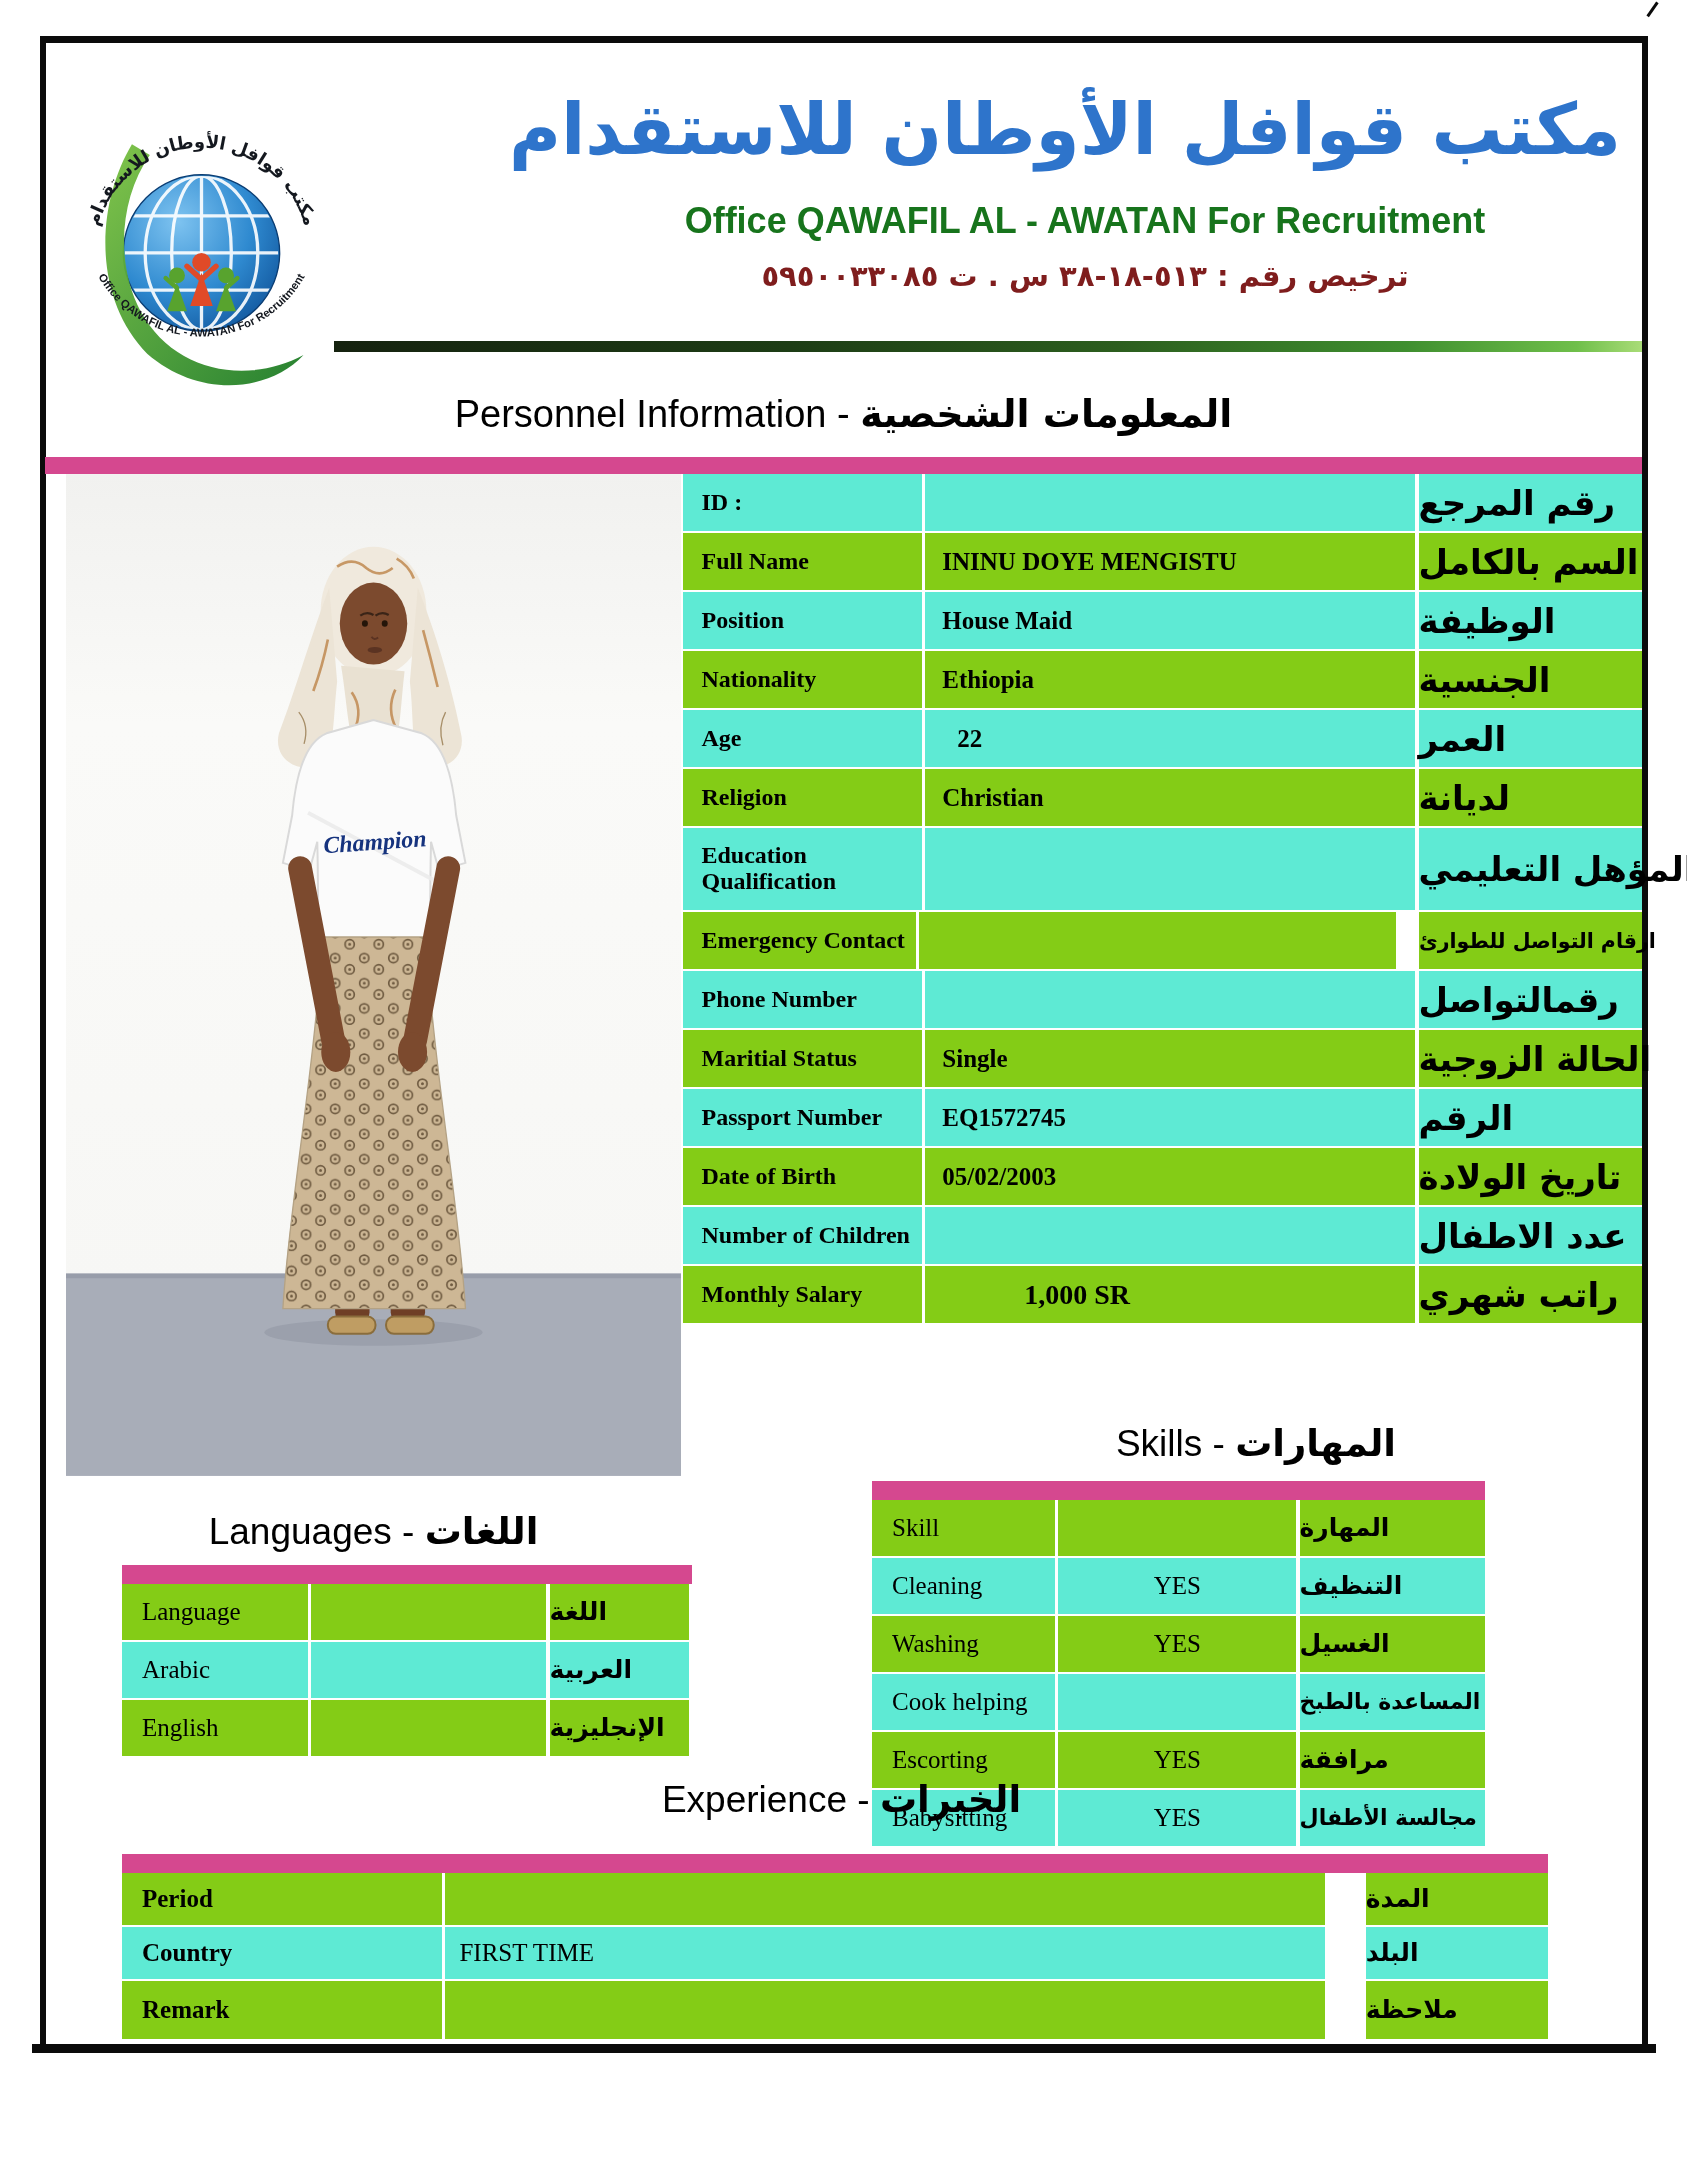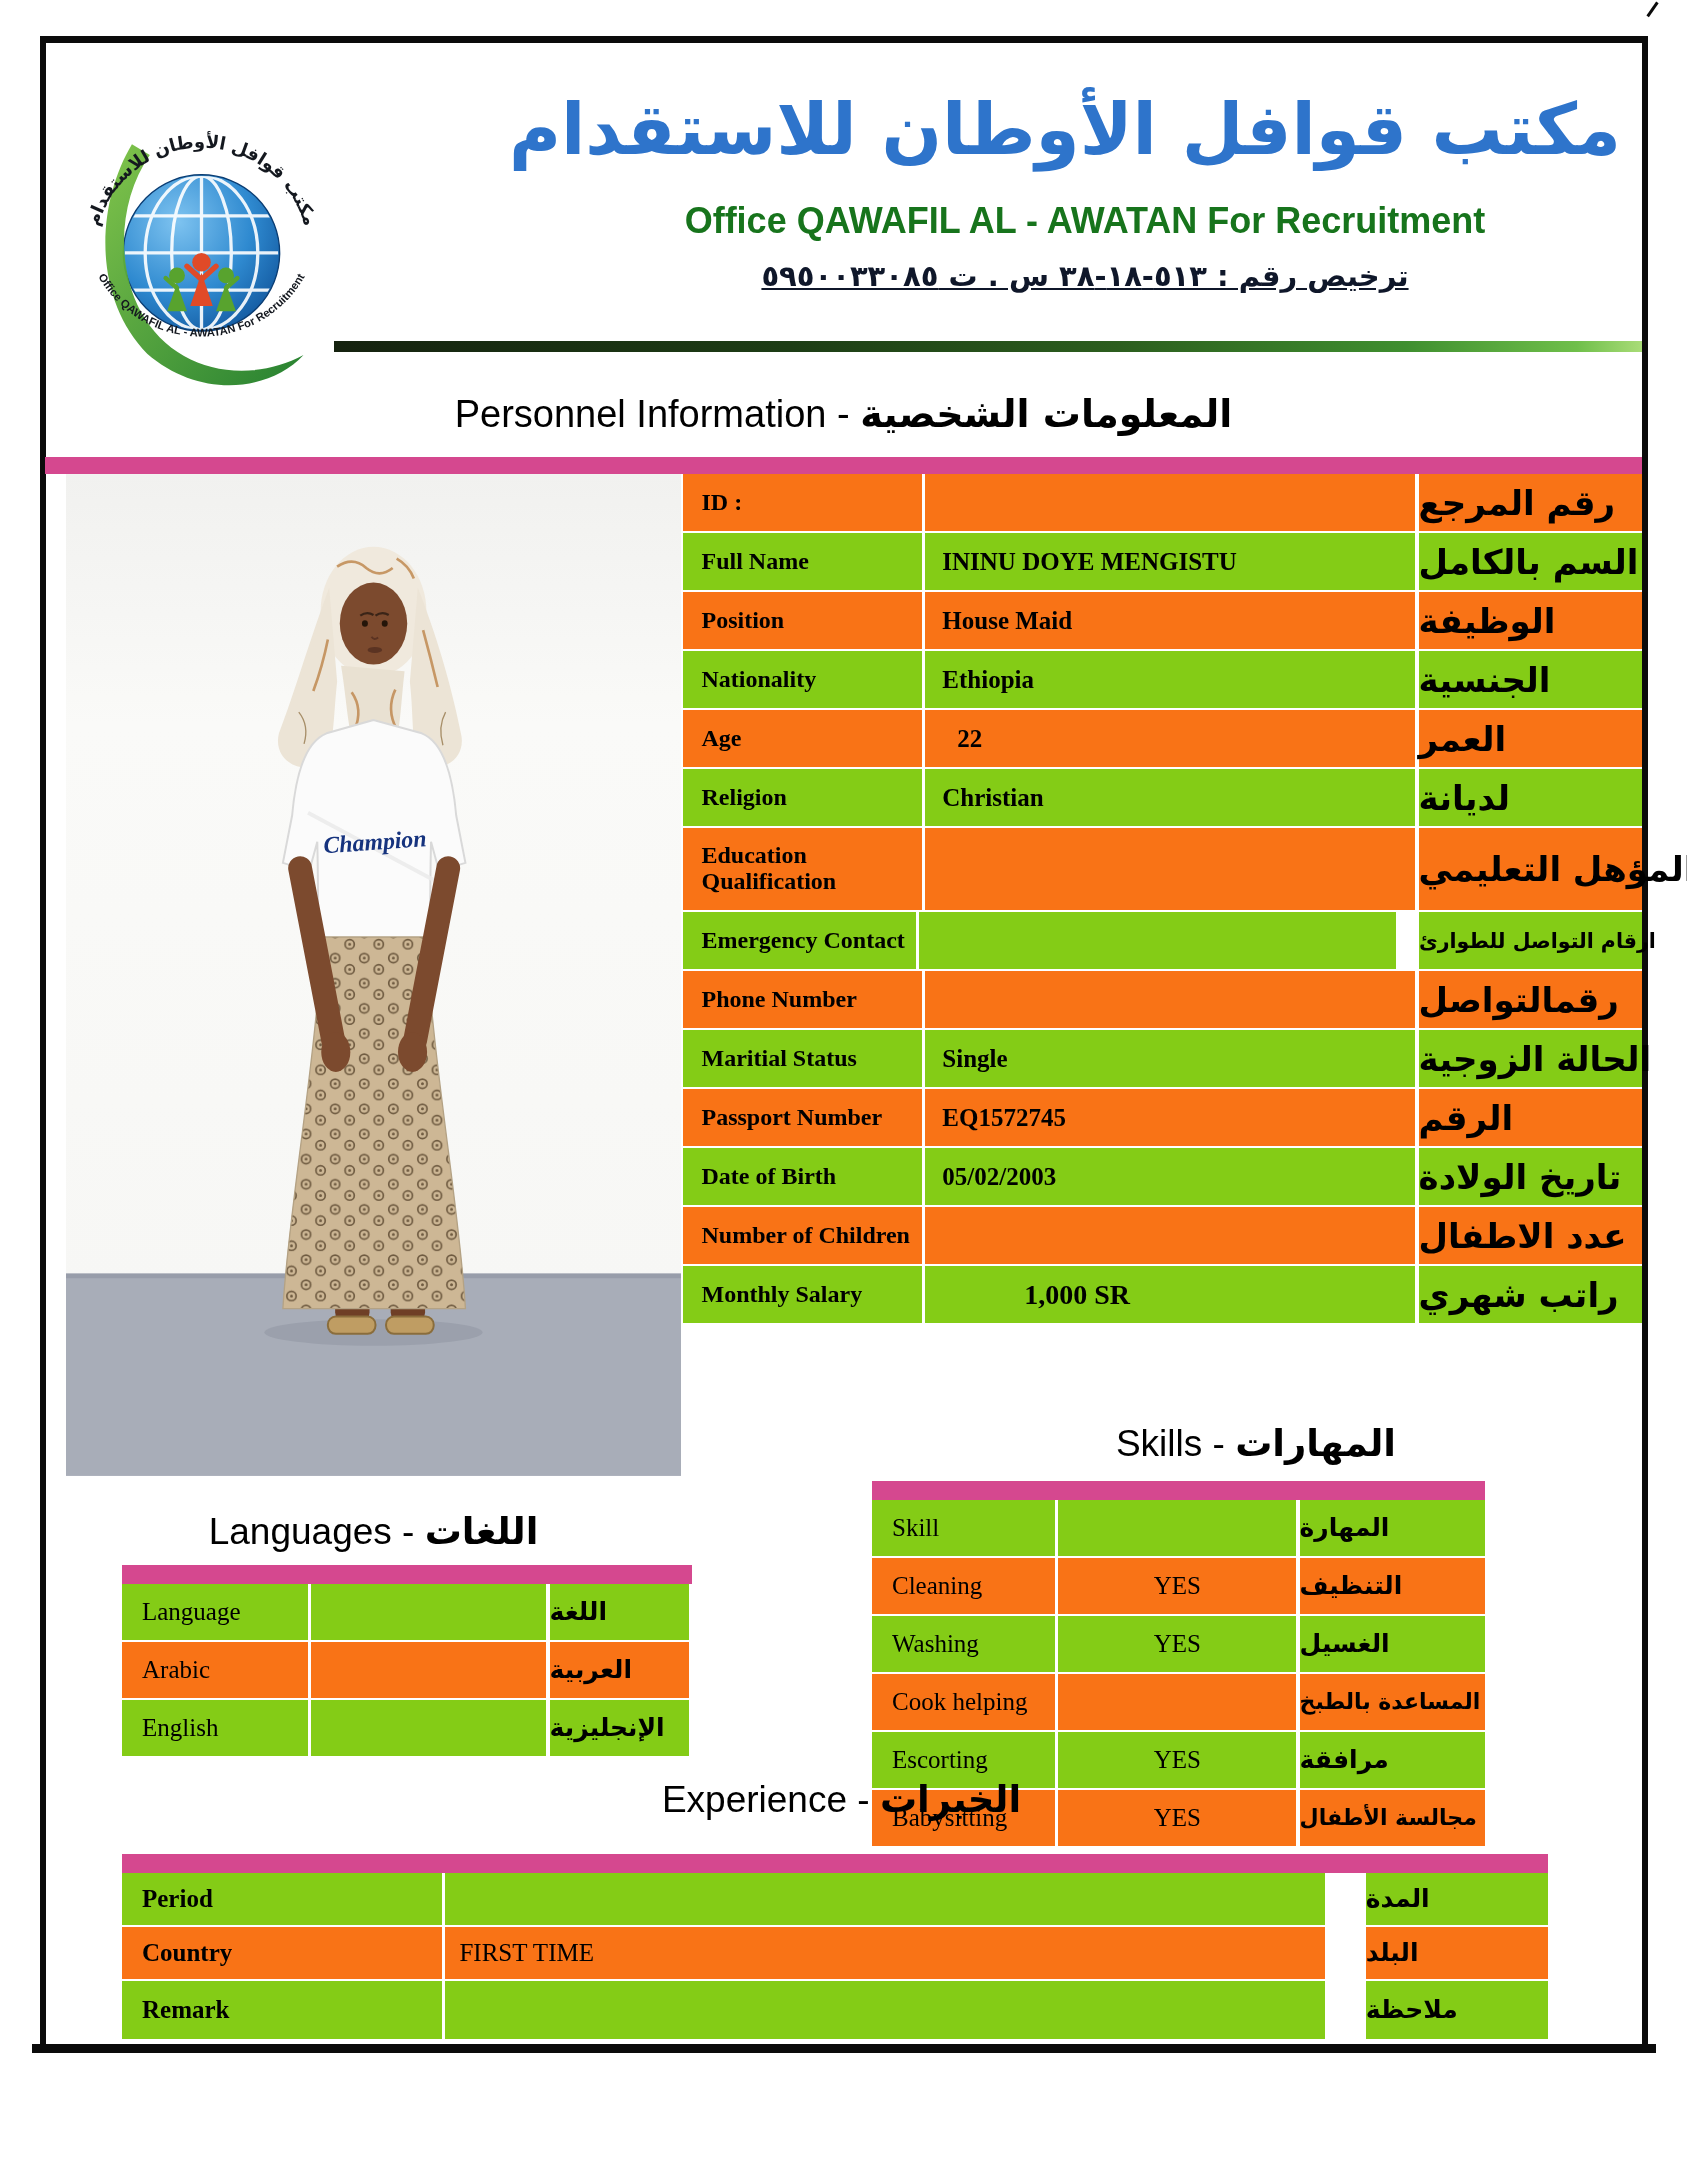--- a/index.html
+++ b/index.html
@@ -10,39 +10,39 @@
   
   .frame{position:absolute;background:#0b0b0b;}
 
   
   .hdr-ar{position:absolute;left:549px;top:91px;width:1072px;text-align:center;
           font-family:"DejaVu Sans",sans-serif;font-weight:700;font-size:71px;line-height:1.1;
           color:#2e74cb;direction:rtl;white-space:nowrap;}
   .hdr-en{position:absolute;left:549px;top:200px;width:1072px;text-align:center;
           font-family:"Liberation Sans",sans-serif;font-weight:700;font-size:36px;color:#17741c;white-space:nowrap;}
   .hdr-lic{position:absolute;left:549px;top:259px;width:1072px;text-align:center;
-          font-family:"DejaVu Sans",sans-serif;font-weight:700;font-size:29px;color:#0f172a;direction:rtl;white-space:nowrap;text-decoration:underline;}
+          font-family:"DejaVu Sans",sans-serif;font-weight:700;font-size:29px;color:#7f1d1d;direction:rtl;white-space:nowrap;}
   .greenline{position:absolute;left:334px;top:341px;width:1308px;height:11.2px;
           background:linear-gradient(90deg,#15220f 0%,#1d3d15 35%,#2c5e1e 60%,#3f8f2f 82%,#6fbf4a 95%,#a9dc77 100%);}
 
   
   .sec-title{position:absolute;text-align:center;white-space:nowrap;color:#000;
              font-family:"Liberation Sans",sans-serif;font-size:37px;}
   .sec-title .ar{font-weight:700;font-family:"DejaVu Sans",sans-serif;}
 
   .bar{position:absolute;background:#d5488f;}
 
   
   .tbl{position:absolute;}
   .tbar{width:100%;height:18.5px;background:#d5488f;}
   .trow{display:flex;width:100%;}
   .cell{box-sizing:border-box;display:flex;align-items:center;border-bottom:2px solid #fff;margin-right:3.3px;}
   .cell:last-child{margin-right:0;}
   .g{background:#84cc16;}
-  .w{background:#f97316;}
+  .w{background:#5eead4;}
 
   
   .prow{height:59px;}
   .prow.tall{height:84px;}
   .pc1{width:239px;padding-left:18.5px;font-weight:700;font-size:24px;white-space:nowrap;}
   .prow.tall .pc1{white-space:normal;line-height:1.08;}
   .pc2{width:490px;padding-left:17px;font-weight:700;font-size:25px;}
   .pc2.sal{padding-left:99px;font-size:28px;}
   .pc3{width:223px;justify-content:flex-end;padding-right:14.6px;font-weight:700;font-size:34px;
        direction:rtl;font-family:"DejaVu Sans",sans-serif;white-space:nowrap;}

